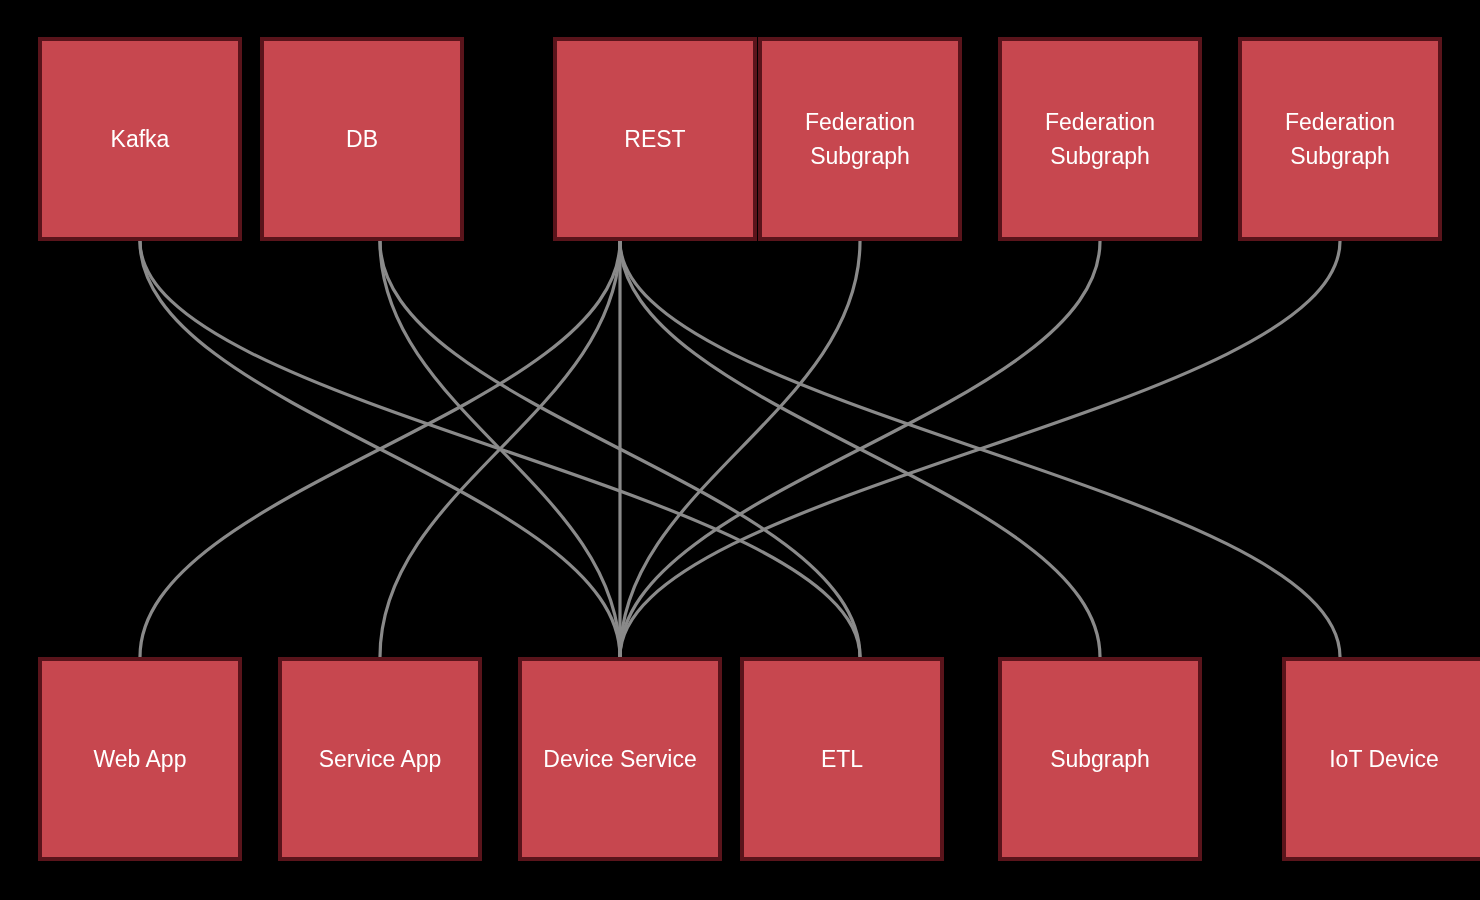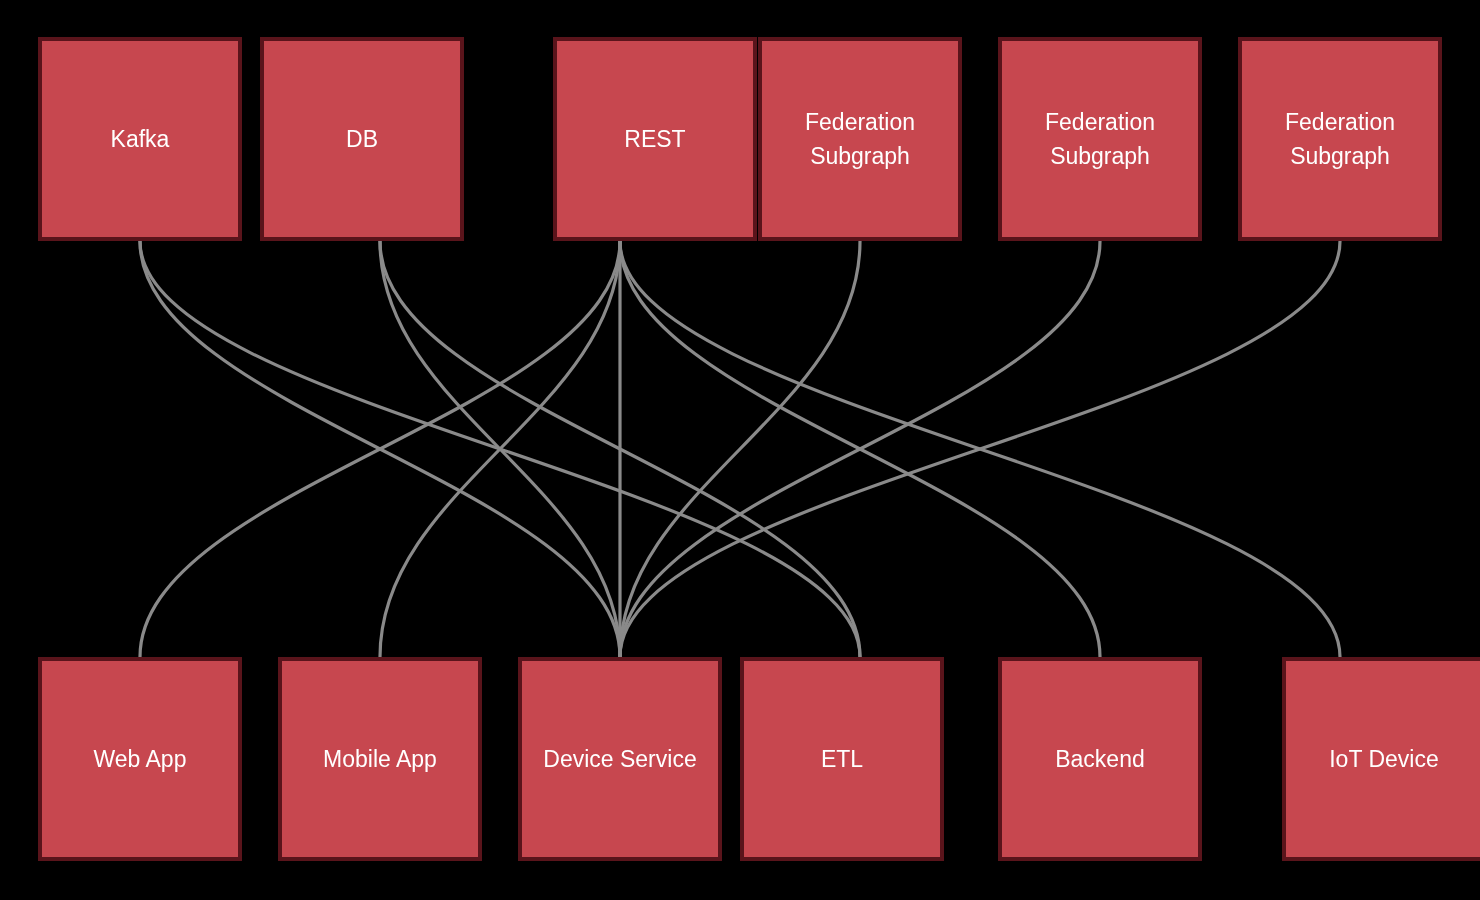--- a/index.html
+++ b/index.html
@@ -81,28 +81,28 @@
       <div class="node" style="left: 998px; top: 37px;">
         <span class="node-label">Federation Subgraph</span>
       </div>
       <div class="node" style="left: 1238px; top: 37px;">
         <span class="node-label">Federation Subgraph</span>
       </div>
       <div class="node" style="left: 38px; top: 657px; align-items: center;">
         <span class="node-label">Web App</span>
       </div>
       <div class="node" style="left: 278px; top: 657px;">
-        <span class="node-label">Mobile App</span>
+        <span class="node-label">Service App</span>
       </div>
       <div class="node" style="left: 518px; top: 657px;">
         <span class="node-label">Device Service</span>
       </div>
       <div class="node" style="left: 740px; top: 657px;">
         <span class="node-label">ETL</span>
       </div>
       <div class="node" style="left: 998px; top: 657px;">
-        <span class="node-label">Backend</span>
+        <span class="node-label">Subgraph</span>
       </div>
       <div class="node" style="left: 1238px; top: 657px; margin-left: 44px;">
         <span class="node-label">IoT Device</span>
       </div>
     </div>
 </div>
 
 </body></html>

